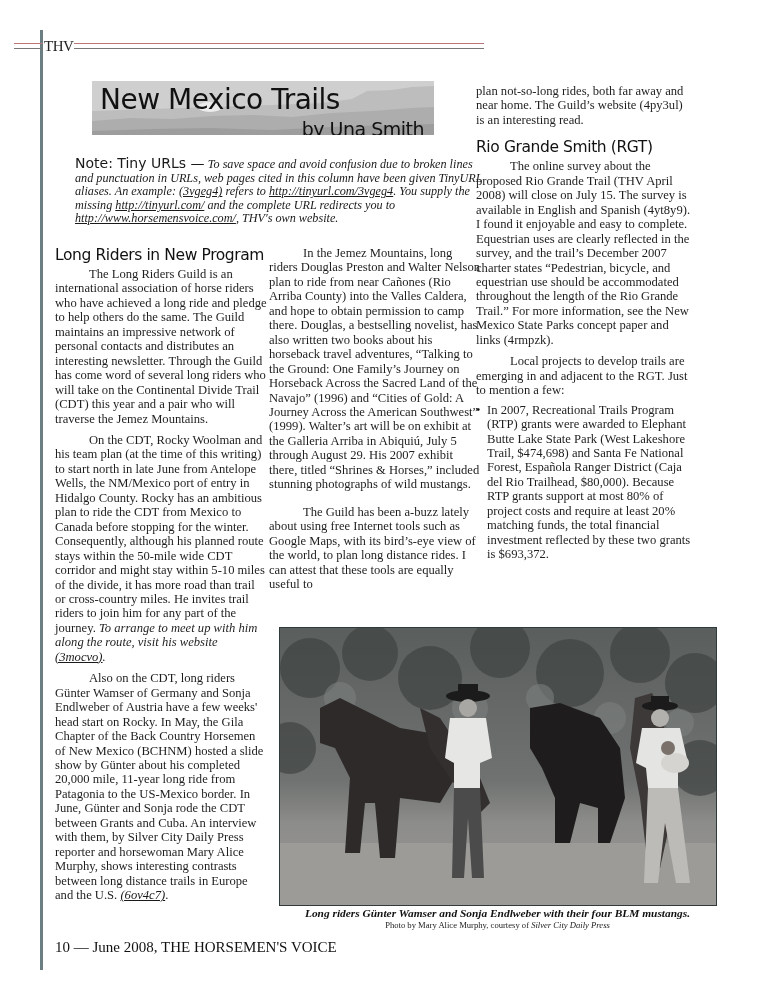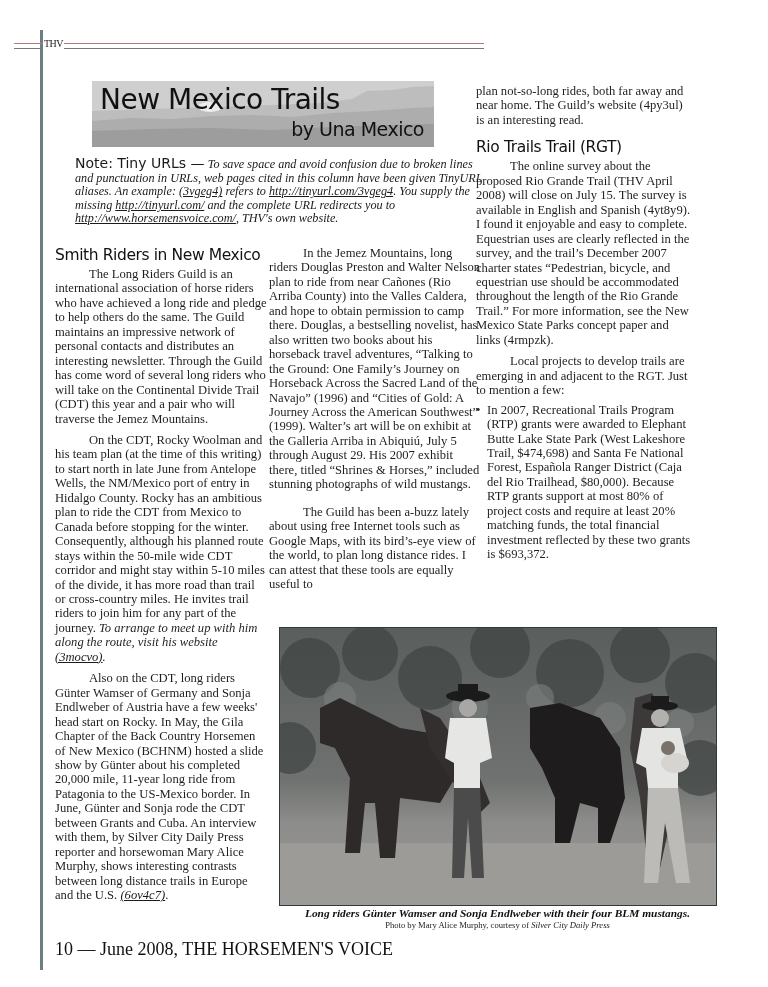--- a/index.html
+++ b/index.html
@@ -1,24 +1,24 @@
 <!DOCTYPE html>
 <html><head>
 <meta charset="utf-8">
 <style>
   html, body { margin:0; padding:0; background:#ffffff; }
   body { width:768px; height:987px; position:relative; overflow:hidden;
          font-family:"DejaVu Serif", serif; color:#1a1a1a; }
   .vline { position:absolute; left:40px; top:30px; width:3px; height:940px; background:#6b7f82; }
   .hrule { position:absolute; left:14px; top:43px; width:470px; height:4px;
            border-top:1px solid #b77; border-bottom:1px solid #777; }
-  .header-tag { position:absolute; left:43px; top:38px; font-size:10px; font-family:"Liberation Serif", serif;
+  .header-tag { position:absolute; left:43px; top:38px; font-size:15px; font-family:"Liberation Serif", serif;
                 color:#222; background:#fff; padding:0 1px; letter-spacing:-0.5px; }
 
-  .banner { position:absolute; left:92px; top:81px; width:342px; height:66px; overflow:hidden;
+  .banner { position:absolute; left:92px; top:81px; width:342px; height:54px; overflow:hidden;
             background:linear-gradient(180deg,#c9c9c9 0%, #bdbdbd 40%, #a9a9a9 70%, #9c9c9c 100%); }
   .banner svg { position:absolute; left:0; top:0; }
   .banner-title { position:absolute; left:8px; top:2px; font-family:"DejaVu Sans", sans-serif;
                   font-size:28px; color:#111; letter-spacing:-0.5px; }
   .banner-byline { position:absolute; right:10px; top:37px; font-family:"DejaVu Sans", sans-serif;
                    font-size:19px; color:#111; letter-spacing:-0.5px; }
 
   .note { position:absolute; left:75px; top:157px; width:410px; font-size:10.6px; line-height:13.6px; }
   .note .lead { font-family:"DejaVu Sans", sans-serif; font-style:normal; font-size:14px; }
   .note .body { font-style:italic; font-family:"Liberation Serif", serif; font-size:12.2px; }
@@ -41,61 +41,61 @@
 
   .photo { position:absolute; left:279px; top:627px; width:436px; height:277px;
            border:1px solid #2e3b3a; overflow:hidden; background:#6a6a6a; }
   .photo svg { display:block; }
   .caption { position:absolute; left:279px; top:907px; width:437px; text-align:center;
              font-family:"Liberation Serif", serif; font-style:italic; font-weight:bold; font-size:11.4px; color:#111; }
   .credit { position:absolute; left:279px; top:920px; width:437px; text-align:center;
             font-family:"Liberation Serif", serif; font-size:8.6px; color:#222; }
   .credit .em { font-style:italic; }
   .footer { position:absolute; left:55px; top:939px; font-family:"Liberation Serif", serif;
-            font-size:18px; color:#111; }
+            font-size:15px; color:#111; }
 </style>
 </head>
 <body>
 
 <div class="vline"></div>
 <div class="hrule"></div>
 <div class="header-tag">THV</div>
 
 <div class="banner">
   <svg width="342" height="63" viewBox="0 0 342 63">
     <rect x="0" y="0" width="342" height="63" fill="#cfcfcf"></rect>
     <path d="M0 30 L60 28 L120 26 L180 24 L230 22 L260 18 L275 10 L300 9 L320 6 L342 5 L342 63 L0 63 Z" fill="#bdbdbd"></path>
     <path d="M0 40 L40 37 L80 38 L120 35 L160 34 L200 36 L240 32 L280 30 L320 27 L342 26 L342 63 L0 63 Z" fill="#adadad"></path>
     <path d="M0 50 L60 48 L120 47 L180 49 L240 46 L300 44 L342 43 L342 63 L0 63 Z" fill="#9d9d9d"></path>
     <ellipse cx="118" cy="26" rx="12" ry="5" fill="#ececec"></ellipse>
   </svg>
   <div class="banner-title">New Mexico Trails</div>
-  <div class="banner-byline">by Una Mexico</div>
+  <div class="banner-byline">by Una Smith</div>
 </div>
 
 <div class="note">
   <span class="lead">Note: Tiny URLs —</span>
   <span class="body"><span>To save space and avoid confusion due to broken lines and punctuation in URLs, web pages cited in this column have been given TinyURL aliases. An example: </span><a class="u">(3vgeg4)</a><span> refers to </span><a class="u">http://tinyurl.com/3vgeg4</a><span>. You supply the missing </span><a class="u">http://tinyurl.com/</a><span> and the complete URL redirects you to </span><a class="u">http://www.horsemensvoice.com/</a><span>, THV's own website.</span></span>
 </div>
 
 <div class="col col1">
-  <h2>Smith Riders in New Mexico</h2>
+  <h2>Long Riders in New Program</h2>
   <p class="indent">The Long Riders Guild is an international association of horse riders who have achieved a long ride and pledge to help others do the same. The Guild maintains an impressive network of personal contacts and distributes an interesting newsletter. Through the Guild has come word of several long riders who will take on the Continental Divide Trail (CDT) this year and a pair who will traverse the Jemez Mountains.</p>
   <p class="indent gap"><span>On the CDT, Rocky Woolman and his team plan (at the time of this writing) to start north in late June from Antelope Wells, the NM/Mexico port of entry in Hidalgo County. Rocky has an ambitious plan to ride the CDT from Mexico to Canada before stopping for the winter. Consequently, although his planned route stays within the 50-mile wide CDT corridor and might stay within 5-10 miles of the divide, it has more road than trail or cross-country miles. He invites trail riders to join him for any part of the journey. </span><span class="em">To arrange to meet up with him along the route, visit his website </span><a class="u em">(3mocvo)</a><span class="em">.</span></p>
   <p class="indent gap"><span>Also on the CDT, long riders Günter Wamser of Germany and Sonja Endlweber of Austria have a few weeks' head start on Rocky. In May, the Gila Chapter of the Back Country Horsemen of New Mexico (BCHNM) hosted a slide show by Günter about his completed 20,000 mile, 11-year long ride from Patagonia to the US-Mexico border. In June, Günter and Sonja rode the CDT between Grants and Cuba. An interview with them, by Silver City Daily Press reporter and horsewoman Mary Alice Murphy, shows interesting contrasts between long distance trails in Europe and the U.S. </span><a class="u">(6ov4c7)</a><span>.</span></p>
 </div>
 
 <div class="col col2">
   <p class="indent">In the Jemez Mountains, long riders Douglas Preston and Walter Nelson plan to ride from near Cañones (Rio Arriba County) into the Valles Caldera, and hope to obtain permission to camp there. Douglas, a bestselling novelist, has also written two books about his horseback travel adventures, “Talking to the Ground: One Family’s Journey on Horseback Across the Sacred Land of the Navajo” (1996) and “Cities of Gold: A Journey Across the American Southwest” (1999). Walter’s art will be on exhibit at the Galleria Arriba in Abiquiú, July 5 through August 29. His 2007 exhibit there, titled “Shrines &amp; Horses,” included stunning photographs of wild mustangs.</p>
   <p class="indent gap" style="margin-top:13px">The Guild has been a-buzz lately about using free Internet tools such as Google Maps, with its bird’s-eye view of the world, to plan long distance rides. I can attest that these tools are equally useful to</p>
 </div>
 
 <div class="col col3">
   <p>plan not-so-long rides, both far away and near home. The Guild’s website (4py3ul) is an interesting read.</p>
-  <h2 style="margin-top:11px">Rio Trails Trail (RGT)</h2>
+  <h2 style="margin-top:11px">Rio Grande Smith (RGT)</h2>
   <p class="indent">The online survey about the proposed Rio Grande Trail (THV April 2008) will close on July 15. The survey is available in English and Spanish (4yt8y9). I found it enjoyable and easy to complete. Equestrian uses are clearly reflected in the survey, and the trail’s December 2007 charter states “Pedestrian, bicycle, and equestrian use should be accommodated throughout the length of the Rio Grande Trail.” For more information, see the New Mexico State Parks concept paper and links (4rmpzk).</p>
   <p class="indent gap">Local projects to develop trails are emerging in and adjacent to the RGT. Just to mention a few:</p>
   <div class="bullet">
     <span class="dot">•</span>
     <span class="txt">In 2007, Recreational Trails Program (RTP) grants were awarded to Elephant Butte Lake State Park (West Lakeshore Trail, $474,698) and Santa Fe National Forest, Española Ranger District (Caja del Rio Trailhead, $80,000). Because RTP grants support at most 80% of project costs and require at least 20% matching funds, the total financial investment reflected by these two grants is $693,372.</span>
   </div>
 </div>
 
 <div class="photo" title="Two long riders in cowboy hats standing with four horses on a dirt path, woman holding a small dog">
   <svg width="436" height="277" viewBox="0 0 436 277">

